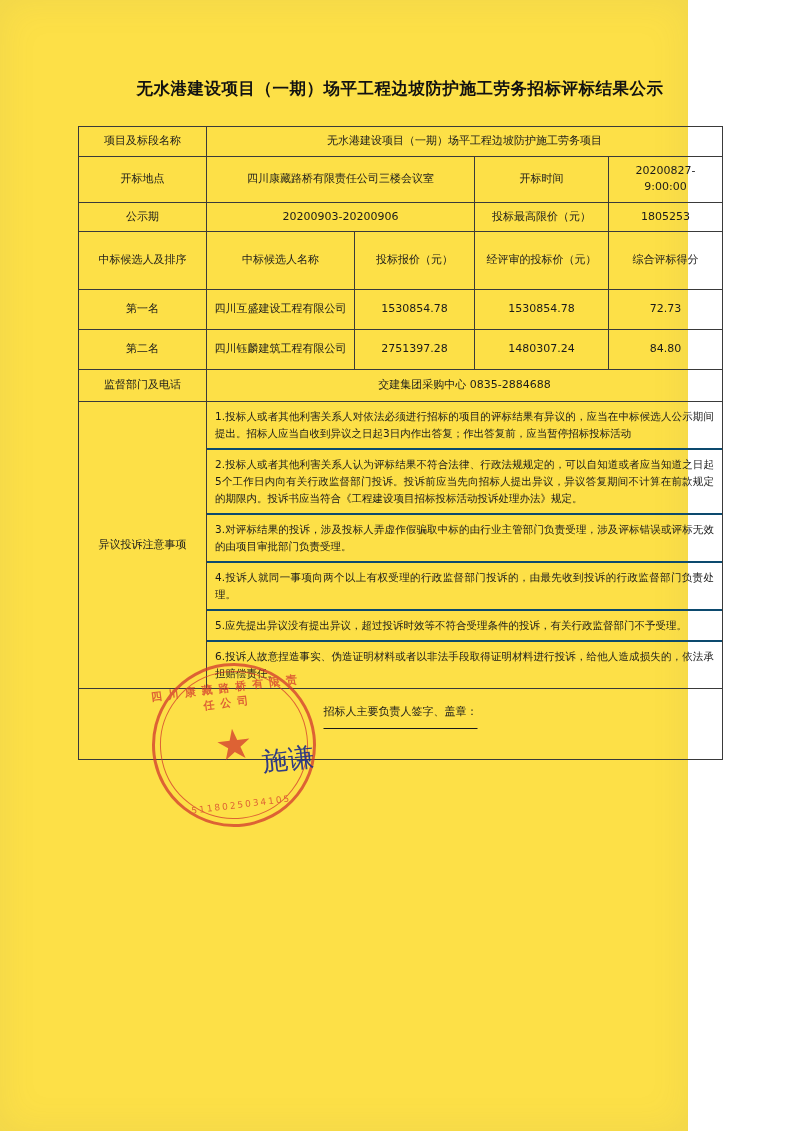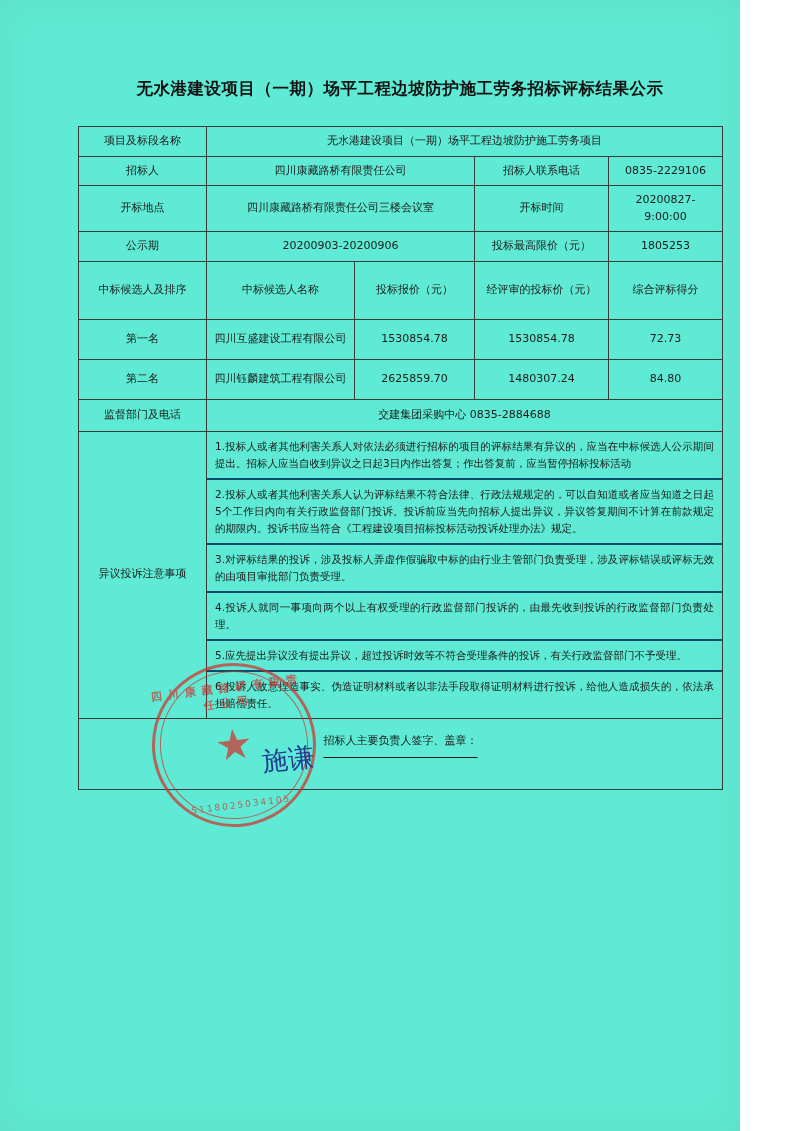--- a/index.html
+++ b/index.html
@@ -10,23 +10,23 @@
   body {
     width: 800px;
     height: 1131px;
     font-family: "DejaVu Sans", "Liberation Sans", sans-serif;
     color: #1a1a1a;
     position: relative;
     overflow: hidden;
   }
   .page {
     position: relative;
-    width: 740px;
+    width: 688px;
     height: 1131px;
-    background: #5eead4;
+    background: #fde047;
   }
   .doc-title {
     position: absolute;
     top: 78px;
     left: 0;
     width: 800px;
     text-align: center;
     font-size: 16.5px;
     font-weight: bold;
     letter-spacing: 0.5px;
@@ -166,26 +166,20 @@
       <col style="width:134px">
       <col style="width:114px">
     </colgroup>
     <tbody>
 
       <tr>
         <td class="label">项目及标段名称</td>
         <td colspan="4">无水港建设项目（一期）场平工程边坡防护施工劳务项目</td>
       </tr>
 
-      <tr>
-        <td class="label">招标人</td>
-        <td colspan="2">四川康藏路桥有限责任公司</td>
-        <td>招标人联系电话</td>
-        <td>0835-2229106</td>
-      </tr>
 
       <tr>
         <td class="label">开标地点</td>
         <td colspan="2">四川康藏路桥有限责任公司三楼会议室</td>
         <td>开标时间</td>
         <td>20200827-9:00:00</td>
       </tr>
 
       <tr>
         <td class="label">公示期</td>
@@ -206,21 +200,21 @@
         <td>第一名</td>
         <td>四川互盛建设工程有限公司</td>
         <td>1530854.78</td>
         <td>1530854.78</td>
         <td>72.73</td>
       </tr>
 
       <tr style="height:40px">
         <td>第二名</td>
         <td>四川钰麟建筑工程有限公司</td>
-        <td>2625859.70</td>
+        <td>2751397.28</td>
         <td>1480307.24</td>
         <td>84.80</td>
       </tr>
 
 
       <tr style="height:32px">
         <td class="label">监督部门及电话</td>
         <td colspan="4">交建集团采购中心   0835-2884688</td>
       </tr>
 

